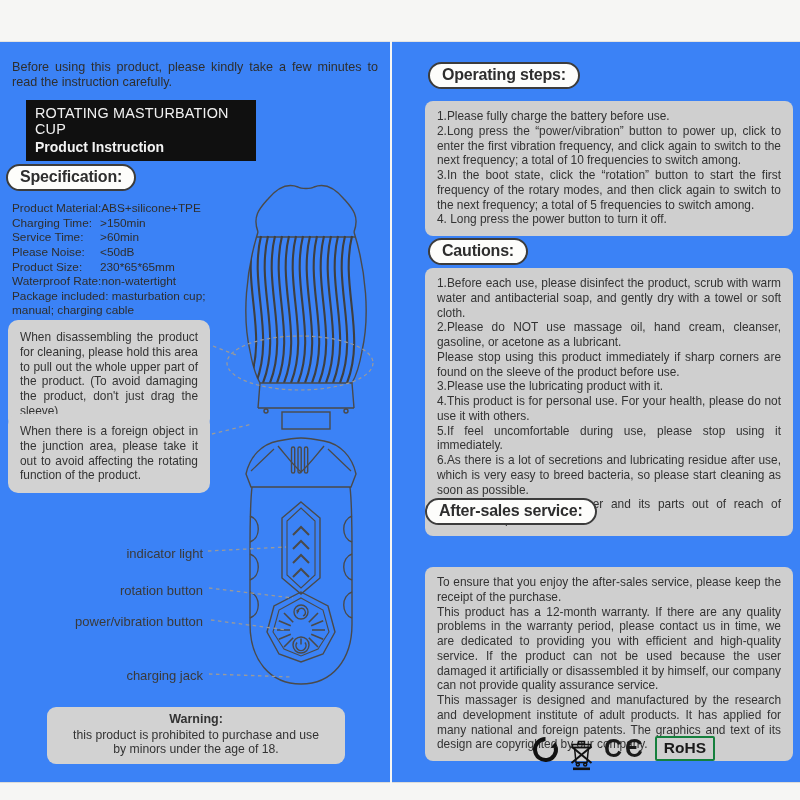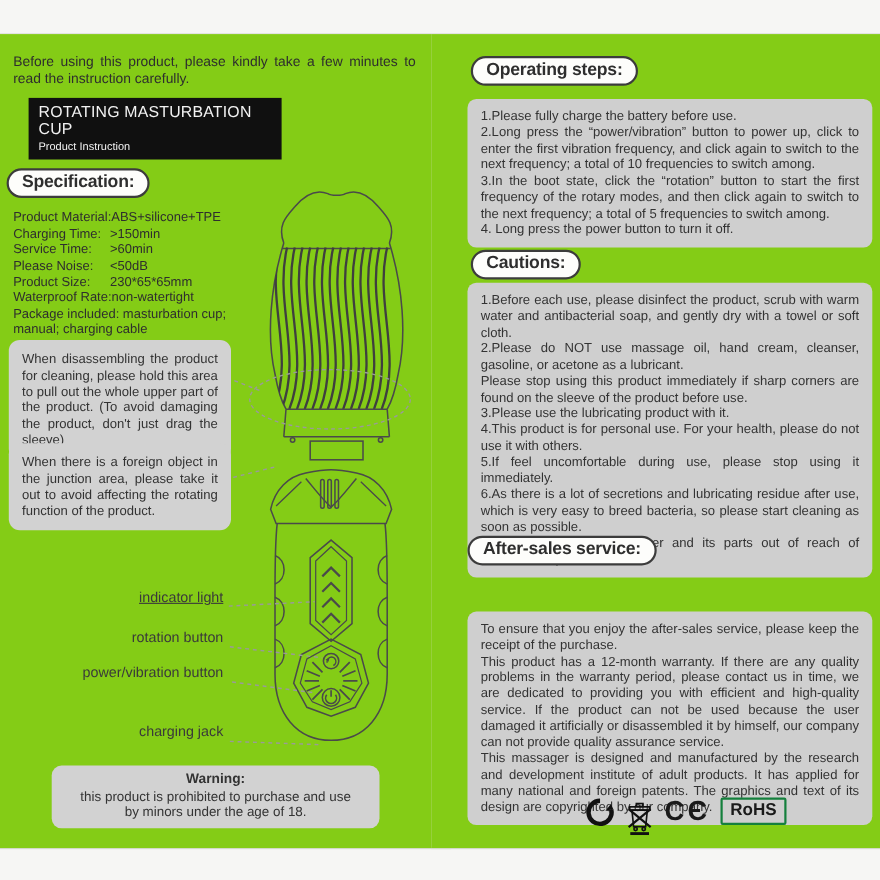--- a/index.html
+++ b/index.html
@@ -1,25 +1,25 @@
 <!DOCTYPE html>
 <html><head>
 <meta charset="utf-8">
 <style>
   html,body{margin:0;padding:0;}
   body{width:800px;height:800px;background:#f3f3f1;font-family:"Liberation Sans","DejaVu Sans",sans-serif;color:#2e2e2e;overflow:hidden;}
   .photo{position:relative;width:800px;height:800px;background:#f6f6f4;}
-  .page{position:absolute;top:31px;height:740px;background:#84cc16;box-shadow:0 -1px 0 #e3e3e1,0 1px 0 #dcdcda;padding-left:20px;}
+  .page{position:absolute;top:42px;height:740px;background:#3b82f6;box-shadow:0 -1px 0 #e3e3e1,0 1px 0 #dcdcda;}
   .page-left{left:0;width:390px;}
   .page-right{left:392px;width:408px;}
   .abs{position:absolute;}
   .intro{left:12px;top:18px;width:366px;font-size:12.6px;line-height:1.22;text-align:justify;}
   .title-block{left:10px;top:58px;width:212px;background:#101010;color:#f2f2f2;padding:5px 9px 6px;margin-left:16px;}
   .title-block .t1{font-size:14.4px;letter-spacing:.2px;}
-  .title-block .t2{font-size:10px;margin-top:2px;}
+  .title-block .t2{font-size:14px;margin-top:2px;font-weight:bold;}
   .pill{display:inline-block;border:2.4px solid #3c3c3c;border-radius:16px;background:#fdfdfb;padding:2px 12px 3px;font-weight:bold;font-size:16px;letter-spacing:-.2px;white-space:nowrap;}
   .spec-pill{left:6px;top:122px;}
   .spec-list{left:12px;top:159px;width:232px;font-size:11.8px;line-height:1.24;}
   .spec-label{display:inline-block;min-width:88px;}
   .graybox{background:#d2d2d2;border-radius:10px;font-size:11.9px;line-height:1.24;text-align:justify;color:#333;}
   .callout1{left:8px;top:278px;width:178px;padding:10px 12px;}
   .callout2{left:8px;top:372px;width:178px;padding:10px 12px;}
   .dlabel{font-size:13px;color:#3a3a3a;text-align:right;width:173px;left:30px;white-space:nowrap;}
   .warn{left:47px;top:665px;width:262px;padding:5px 18px 7px;text-align:center;border-radius:9px;}
   .warn .wh{font-weight:bold;font-size:12.5px;}
@@ -126,21 +126,21 @@
         <path d="M70.8,190.2 L80,181 M73.2,193.8 L85.2,188.8 M74,198 L87,198 M73.2,202.2 L85.2,207.2 M70.8,205.8 L80,215"></path>
       </g>
       <circle cx="63" cy="180" r="7"></circle>
       <path d="M59.5,181.5 a4,4 0 1 1 5.5,2.5" stroke-width="1.3"></path>
       <path d="M58,178.5 l3.4,-1.6 l-0.6,3.6 z" fill="#4a4a4a" stroke="none"></path>
       <circle cx="63" cy="213" r="8"></circle>
       <path d="M59,210.5 a5,5 0 1 0 8,0" stroke-width="1.5"></path>
       <path d="M63,206.5 L63,212.5" stroke-width="1.5"></path>
     </svg>
 
-    <div class="abs dlabel" style="top:504px;text-decoration:underline;">indicator light</div>
+    <div class="abs dlabel" style="top:504px;">indicator light</div>
     <div class="abs dlabel" style="top:541px;">rotation button</div>
     <div class="abs dlabel" style="top:572px;">power/vibration button</div>
     <div class="abs dlabel" style="top:626px;">charging jack</div>
 
     <div class="abs graybox warn">
       <div class="wh">Warning:</div>
       <div class="wt">this product is prohibited to purchase and use by minors under the age of 18.</div>
     </div>
   </div>
 

